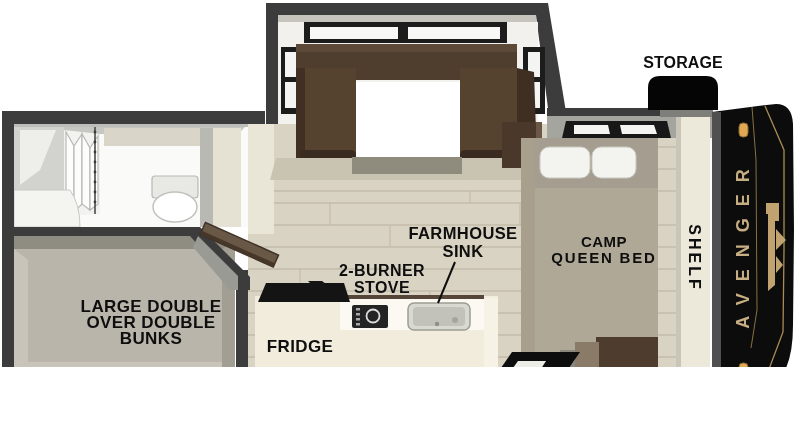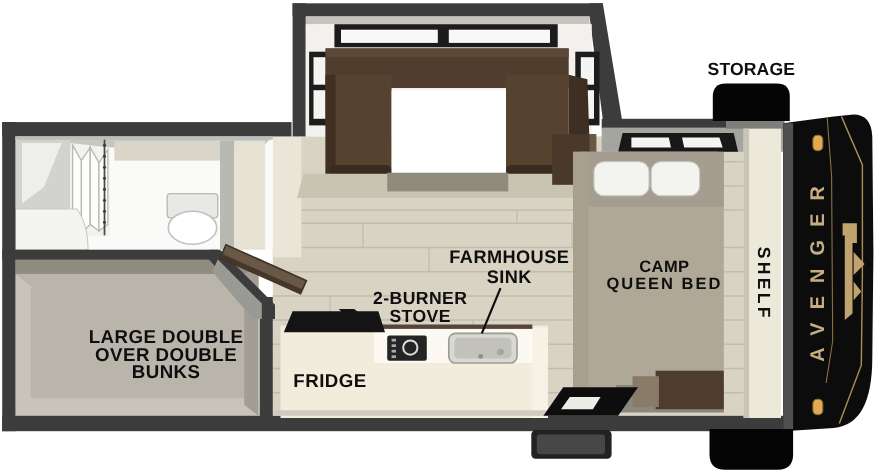--- a/index.html
+++ b/index.html
@@ -1,16 +1,16 @@
 <!DOCTYPE html>
 <html><head>
 <meta charset="utf-8">
 <style>
   html,body{margin:0;padding:0;background:#ffffff;}
-  #wrap{width:800px;height:429px;position:relative;overflow:hidden;}
+  #wrap{width:800px;height:367px;position:relative;overflow:hidden;}
   svg{display:block;}
   text{font-family:"Liberation Sans",sans-serif;font-weight:bold;}
 </style>
 </head>
 <body>
 <div id="wrap">
 <svg width="800" height="429" viewBox="0 0 800 429" xmlns="http://www.w3.org/2000/svg">
   <rect x="0" y="0" width="800" height="429" fill="#ffffff"></rect>
 
   <g>

